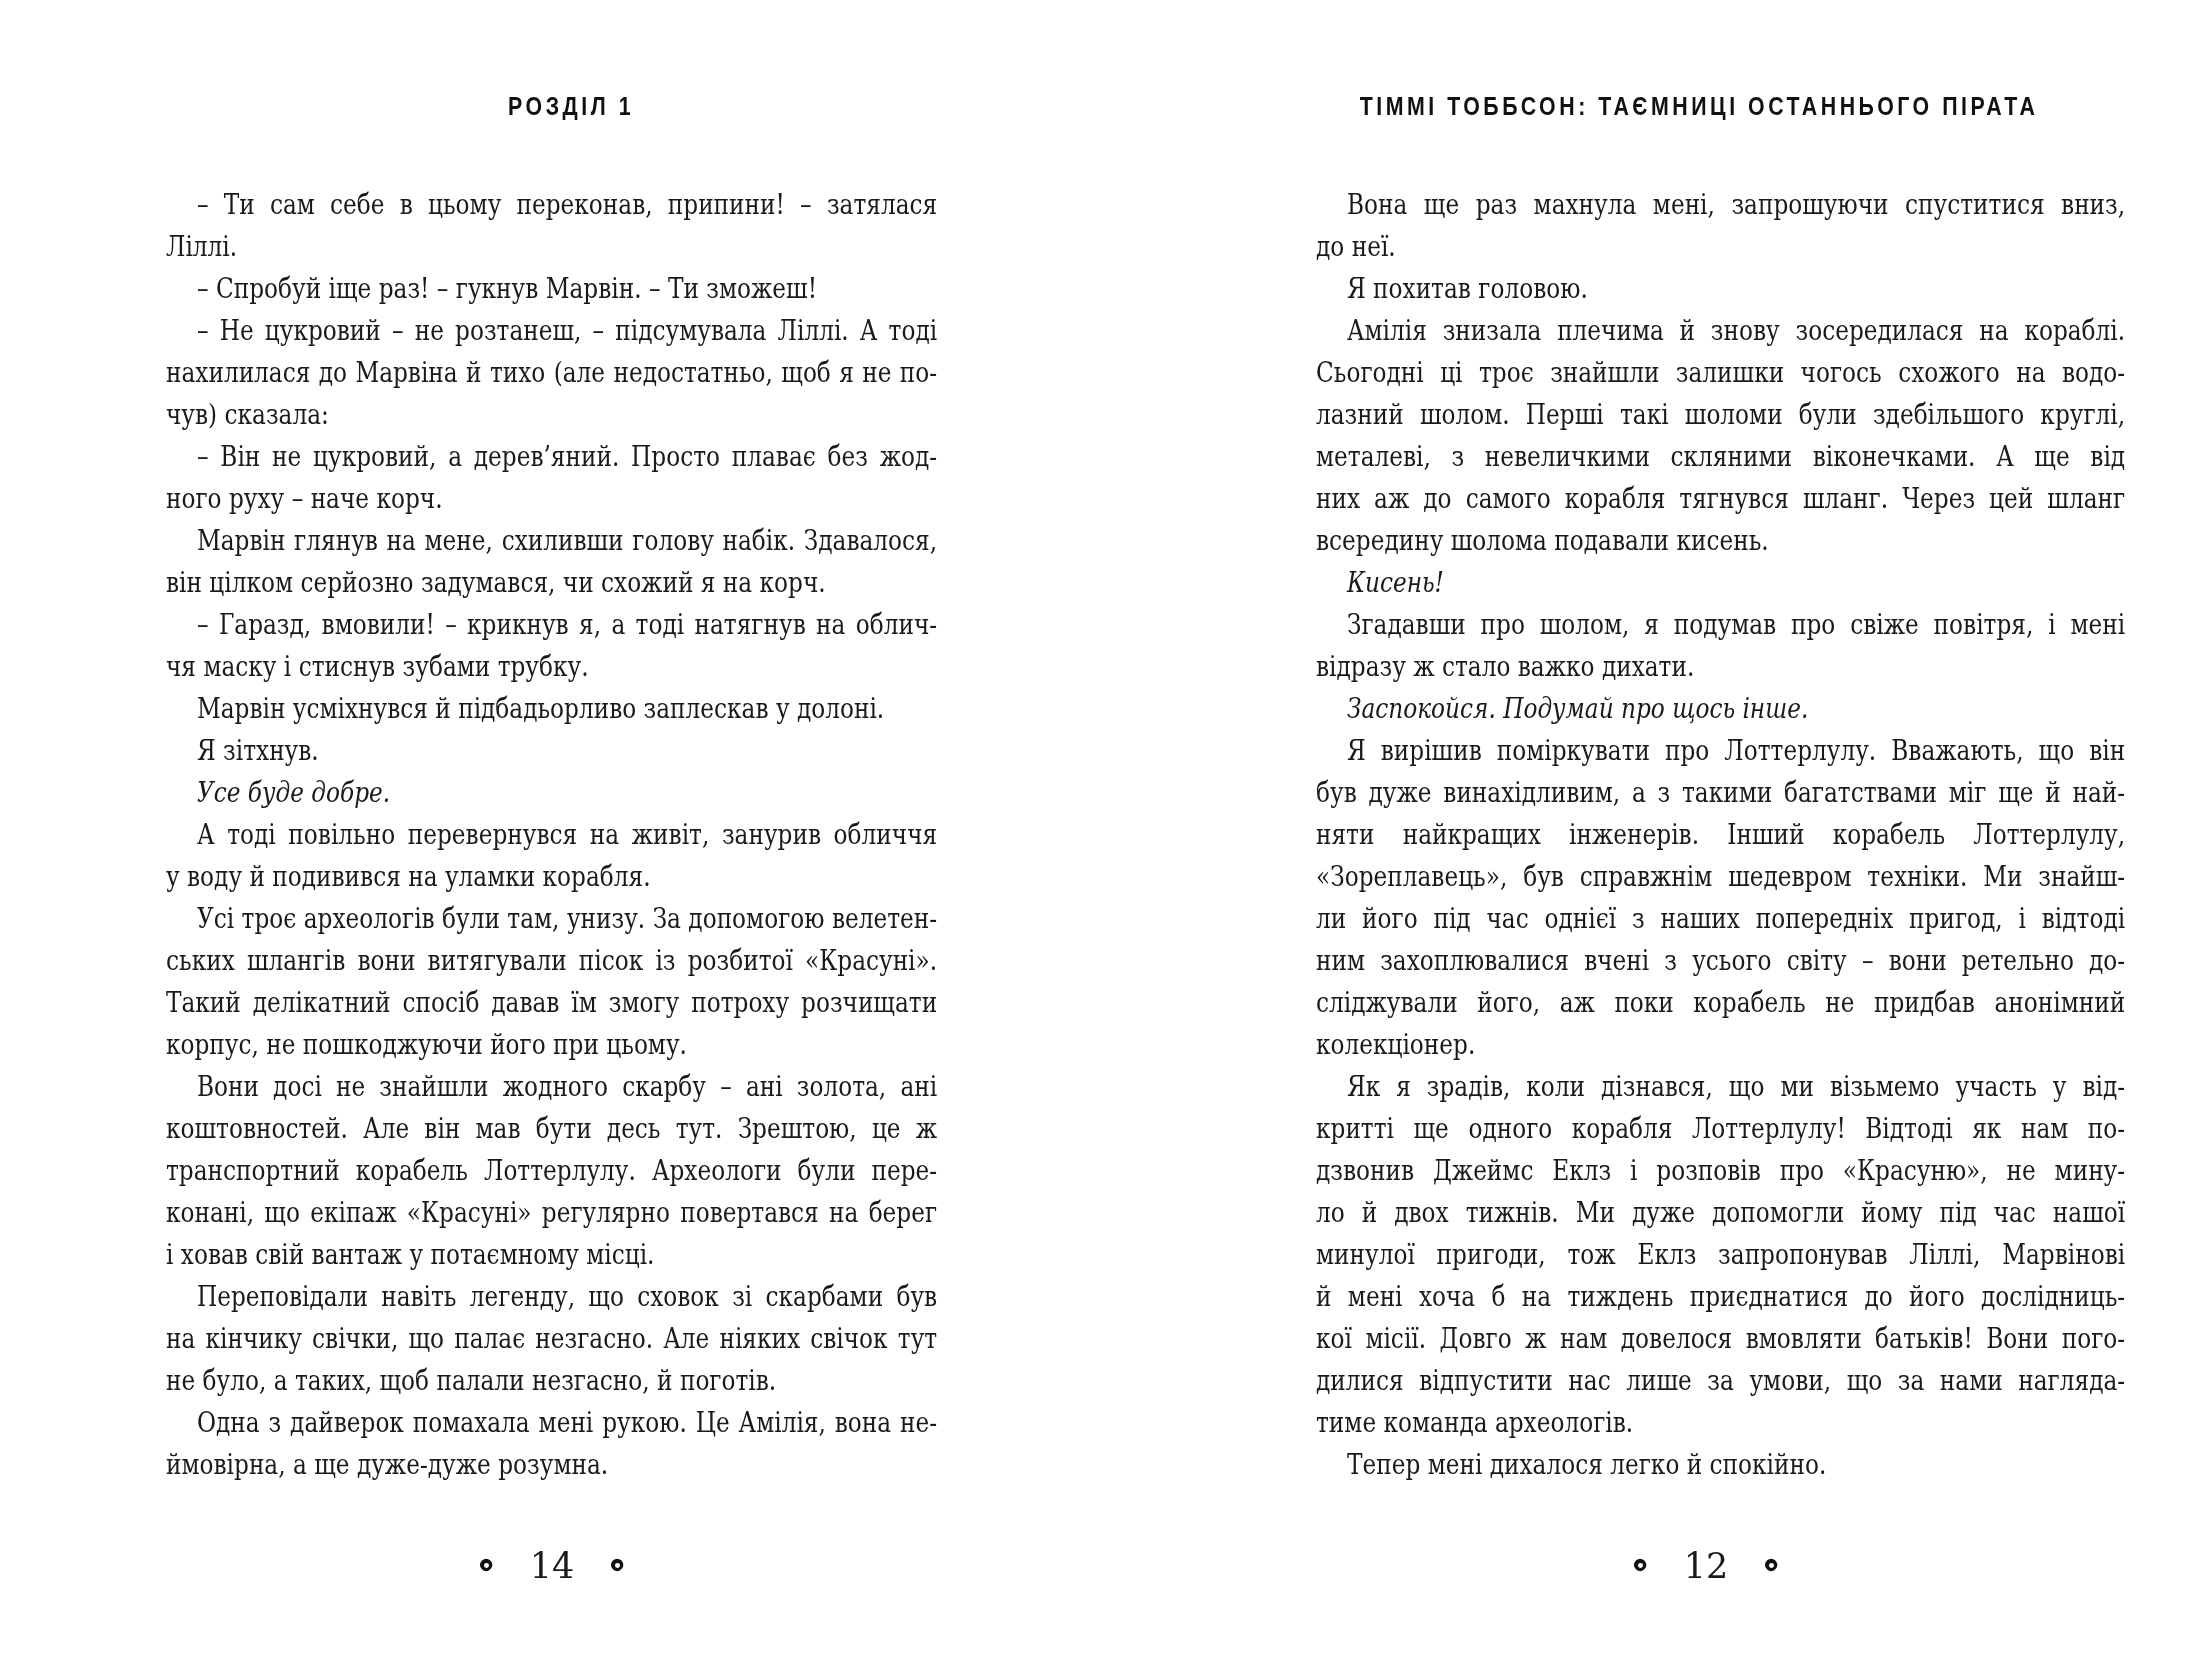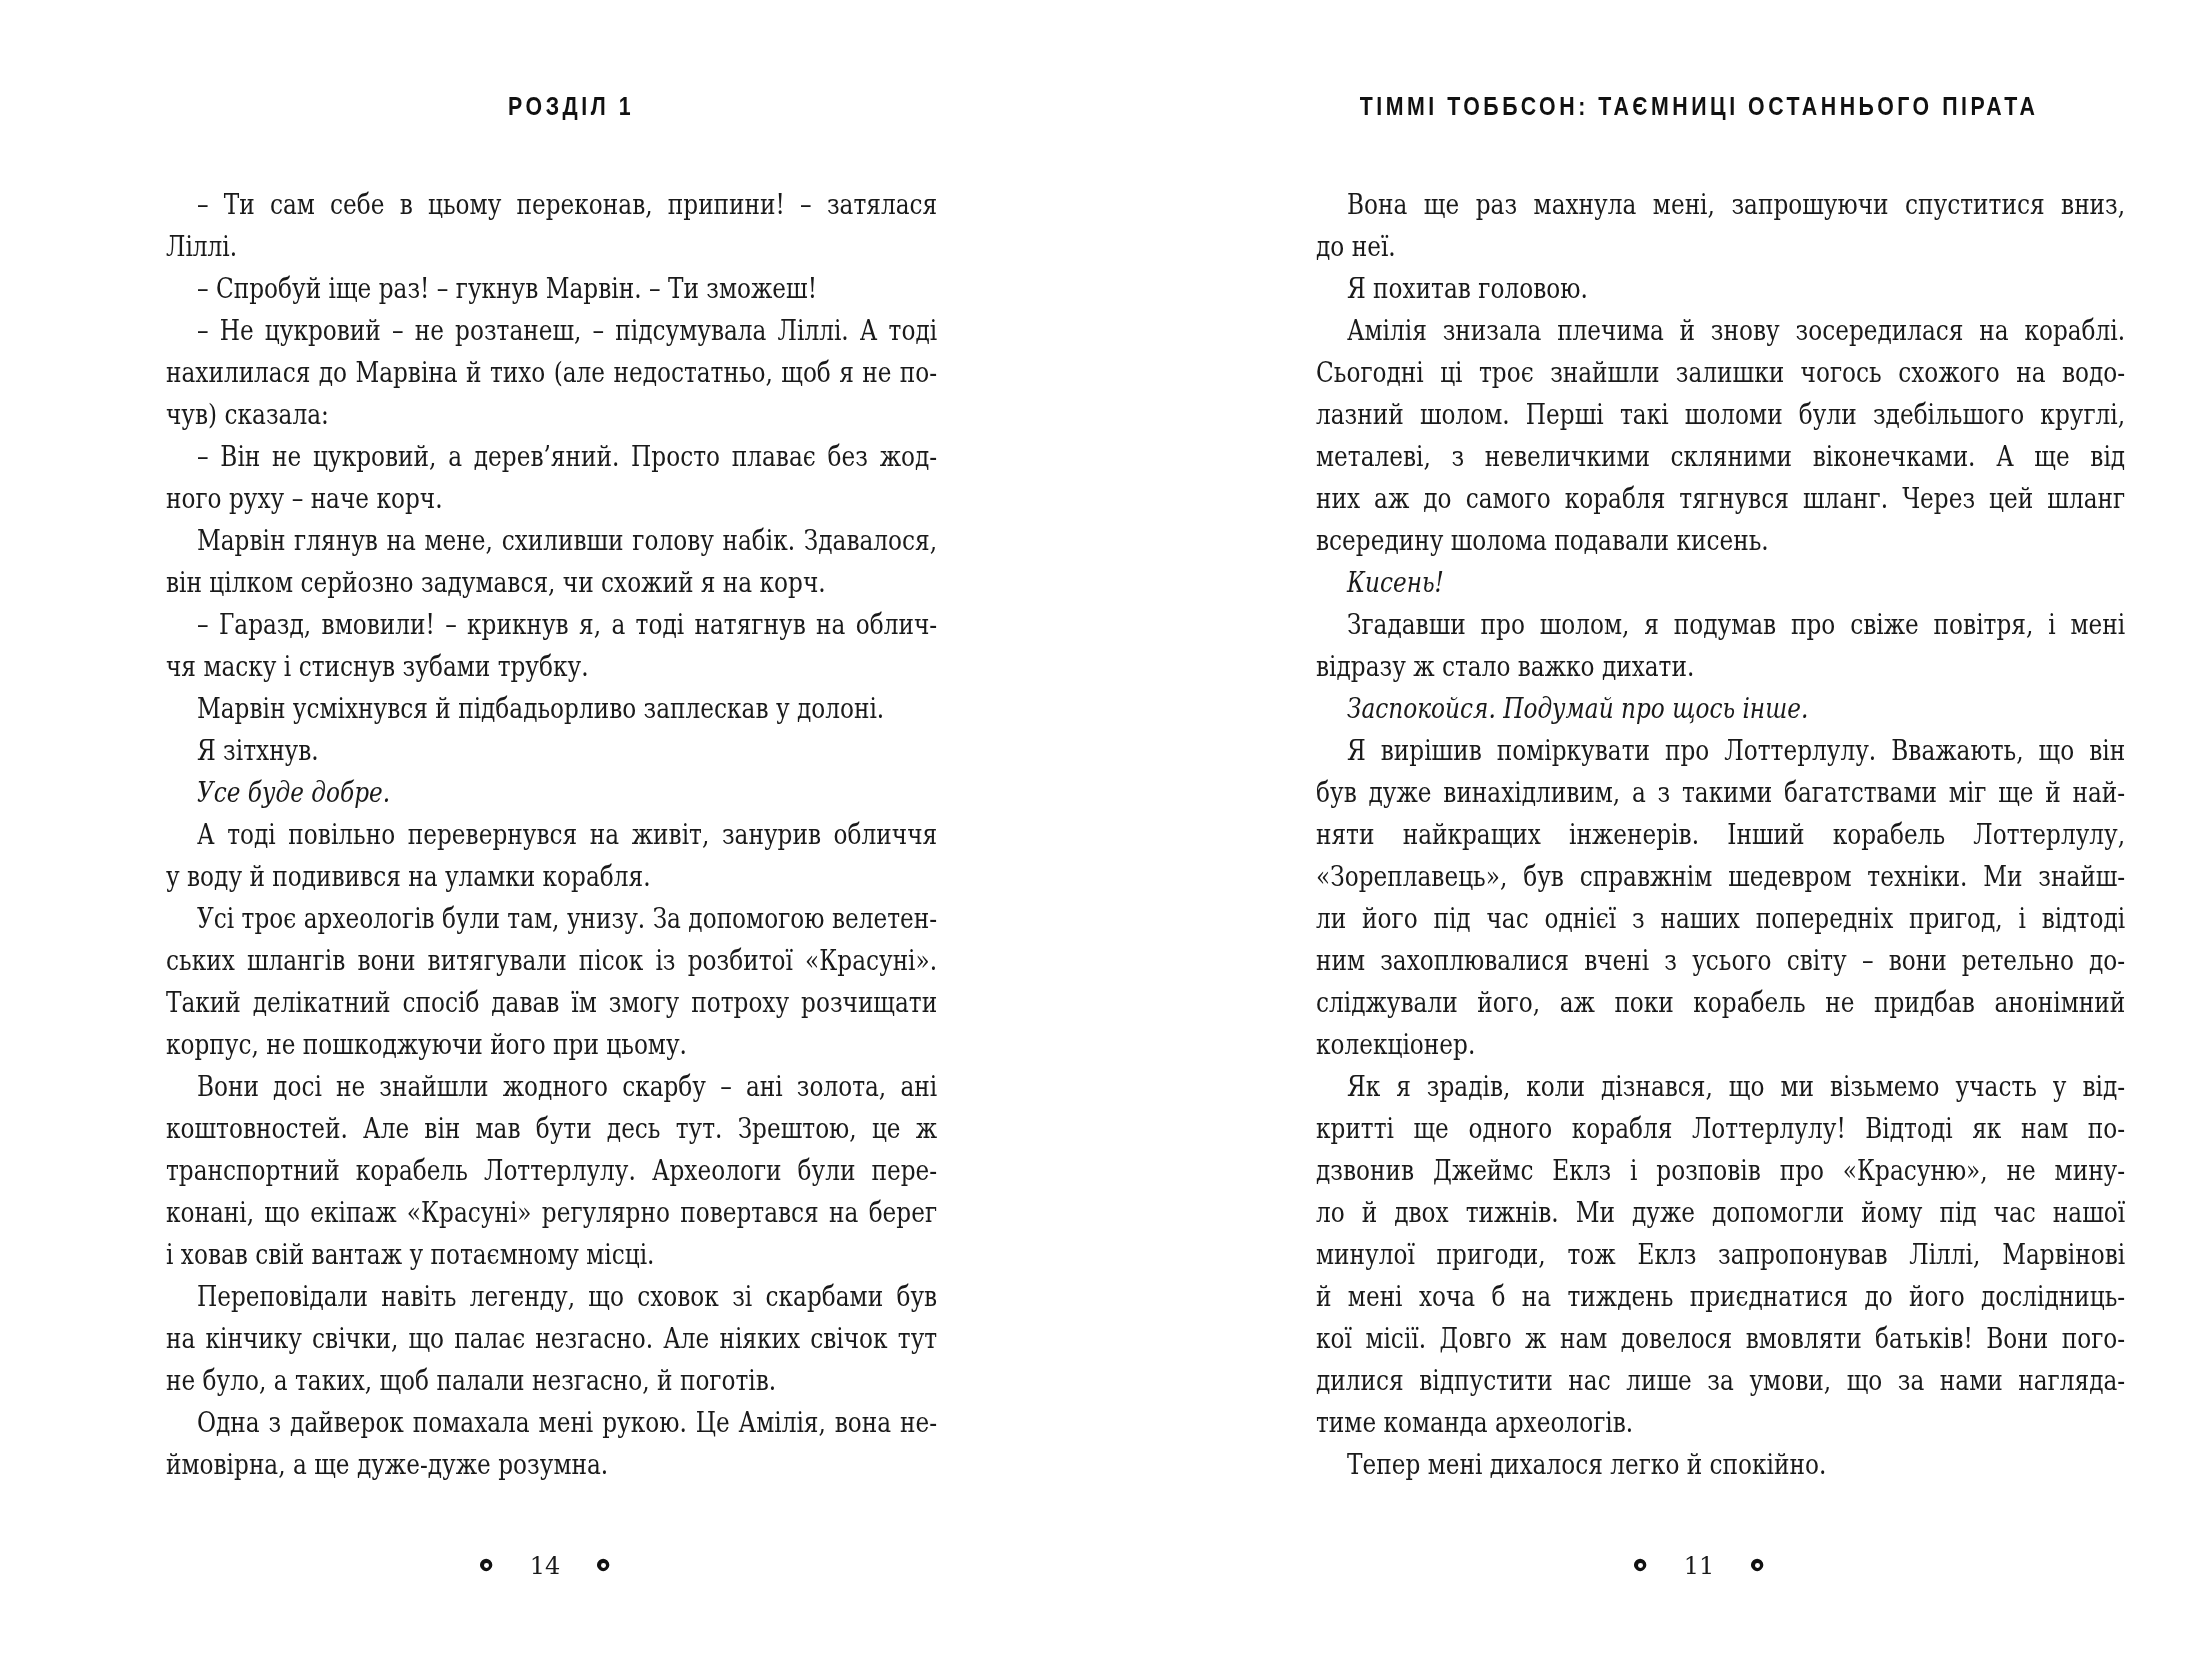--- a/index.html
+++ b/index.html
@@ -13,21 +13,21 @@
   .text { position:absolute; top:184px; }
   .left .text { left:166px; width:771px; }
   .right .text { left:178px; width:809px;margin-left:36px; }
   .line { height:42px; line-height:42px; font-size:27px; white-space:nowrap; text-align:justify; text-align-last:justify; transform:scaleX(0.86); transform-origin:left center; width:116.3%; }
   .line.indent { padding-left:36px; box-sizing:border-box; }
   .line.last { text-align-last:left; }
   .line.italic { font-style:italic; }
   .folio { position:absolute; top:1544px; height:43px; display:flex; align-items:center; gap:36px; }
   .left .folio { left:479px; }
   .right .folio { left:531px; }
-  .folio .num { font-size:24px; font-family:"DejaVu Serif", serif; }
+  .folio .num { font-size:35px; font-family:"DejaVu Serif", serif; }
   .ornament { width:14.7px; height:14.7px; position:relative; }
   .ornament::before { content:""; position:absolute; left:1.2px; top:1.2px; width:12.3px; height:12.3px; background:#111; transform:rotate(45deg); border-radius:45%; }
   .ornament::after { content:""; position:absolute; left:4.9px; top:4.9px; width:4.9px; height:4.9px; background:#fff; border-radius:50%; }
 </style>
 </head>
 <body>
 
 <div class="page left">
   <div class="running-head">РОЗДІЛ 1</div>
   <div class="text" id="left-text">
@@ -100,17 +100,17 @@
       <div class="line">ло й двох тижнів. Ми дуже допомогли йому під час нашої</div>
       <div class="line">минулої пригоди, тож Еклз запропонував Ліллі, Марвінові</div>
       <div class="line">й мені хоча б на тиждень приєднатися до його дослідниць-</div>
       <div class="line">кої місії. Довго ж нам довелося вмовляти батьків! Вони пого-</div>
       <div class="line">дилися відпустити нас лише за умови, що за нами нагляда-</div>
       <div class="line last">тиме команда археологів.</div>
       <div class="line indent last">Тепер мені дихалося легко й спокійно.</div>
     </div>
   <div class="folio">
     <span class="ornament"></span>
-    <span class="num">11</span>
+    <span class="num">12</span>
     <span class="ornament"></span>
   </div>
 </div>
 
 
 </body></html>

